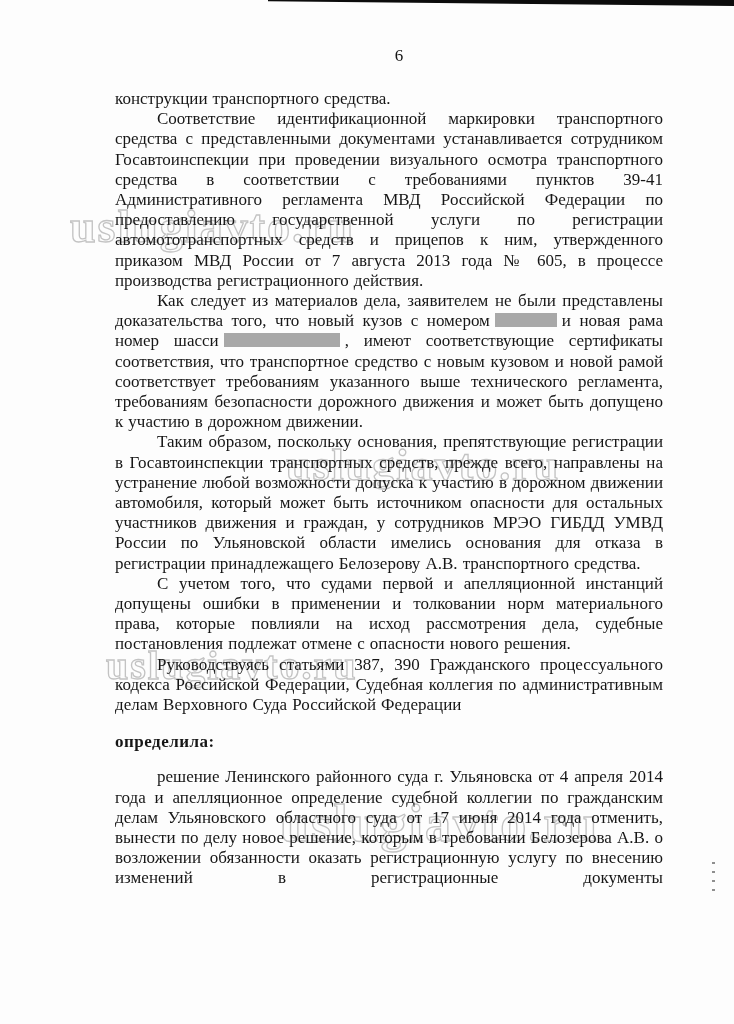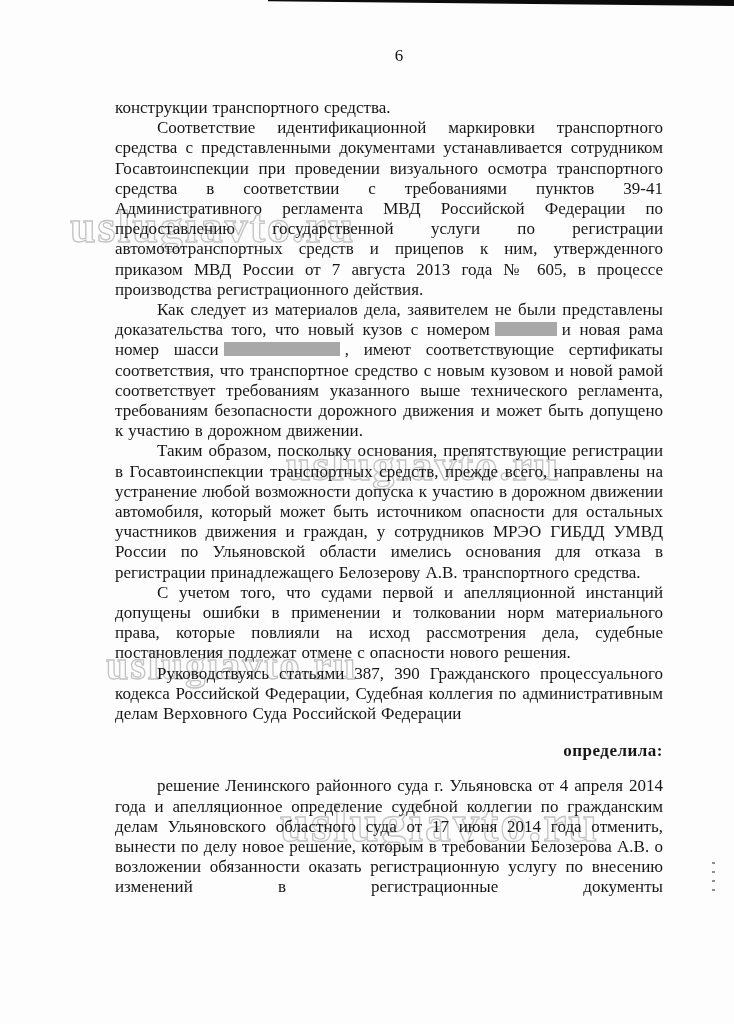--- a/index.html
+++ b/index.html
@@ -23,37 +23,37 @@
   }
   .page-number {
     position: absolute;
     top: 46px;
     left: 399px;
     transform: translateX(-50%);
     font-size: 17px;
   }
   .content {
     position: absolute;
-    top: 98px;
+    top: 89px;
     left: 115px;
     width: 548px;
     z-index: 2;
   }
   .para {
     margin: 0;
     text-align: justify;
     font-size: 17px;
     line-height: 20.2px;
     word-spacing: 0.05em;
   }
   .para.indent { text-indent: 42px; }
   .para.justify-last { text-align-last: justify; margin-top: 12px; }
   .ruling-heading {
     margin: 17px 0 15px;
-    text-align: right;
+    text-align: left;
     text-indent: 0;
     font-weight: 700;
     font-size: 17px;
     line-height: 20px;
     letter-spacing: 0.5px;
   }
   .redaction {
     display: inline-block;
     height: 14px;
     background: #a8a8a8;

